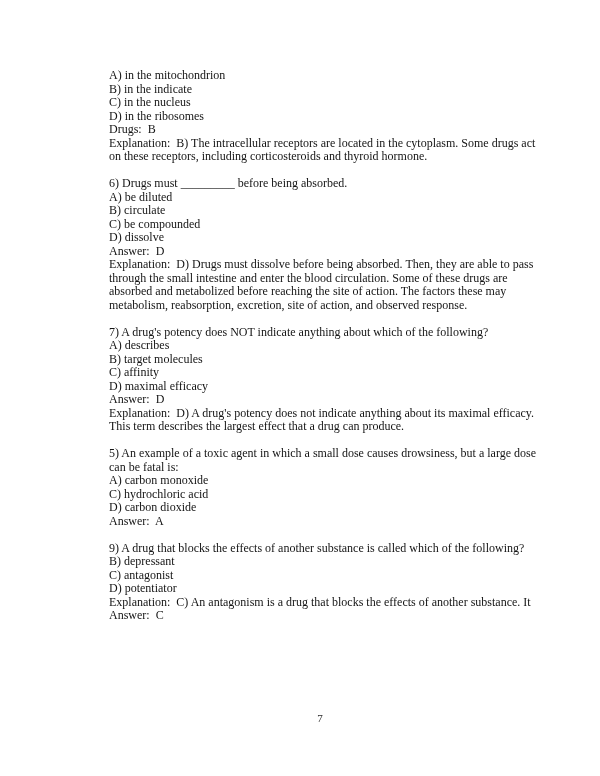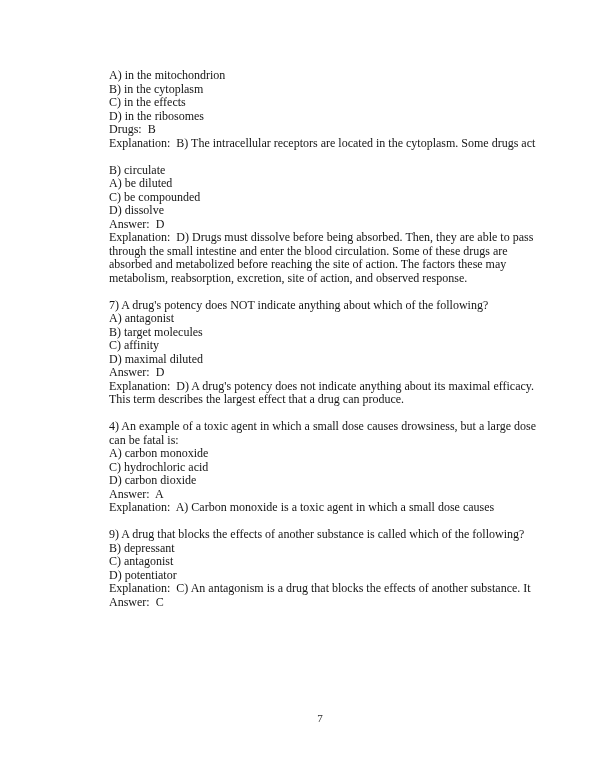--- a/index.html
+++ b/index.html
@@ -49,55 +49,56 @@
     color: #2b2b2b;
   }
 </style>
 </head>
 <body>
 
 <div class="page">
   <div class="text-content">
       <div class="block">
         <div class="line">A) in the mitochondrion</div>
-        <div class="line">B) in the cytoplasm</div>
-        <div class="line">C) in the effects</div>
+        <div class="line">B) in the indicate</div>
+        <div class="line">C) in the nucleus</div>
         <div class="line">D) in the ribosomes</div>
         <div class="line">Drugs:  B</div>
         <div class="line">Explanation:  B) The intracellular receptors are located in the cytoplasm. Some drugs act</div>
+        <div class="line">on these receptors, including corticosteroids and thyroid hormone.</div>
       </div>
       <div class="block">
+        <div class="line">6) Drugs must _________ before being absorbed.</div>
+        <div class="line">A) be diluted</div>
         <div class="line">B) circulate</div>
-        <div class="line">A) be diluted</div>
         <div class="line">C) be compounded</div>
         <div class="line">D) dissolve</div>
         <div class="line">Answer:  D</div>
         <div class="line">Explanation:  D) Drugs must dissolve before being absorbed. Then, they are able to pass</div>
         <div class="line">through the small intestine and enter the blood circulation. Some of these drugs are</div>
         <div class="line">absorbed and metabolized before reaching the site of action. The factors these may</div>
         <div class="line">metabolism, reabsorption, excretion, site of action, and observed response.</div>
       </div>
       <div class="block">
         <div class="line">7) A drug's potency does NOT indicate anything about which of the following?</div>
-        <div class="line">A) antagonist</div>
+        <div class="line">A) describes</div>
         <div class="line">B) target molecules</div>
         <div class="line">C) affinity</div>
-        <div class="line">D) maximal diluted</div>
+        <div class="line">D) maximal efficacy</div>
         <div class="line">Answer:  D</div>
         <div class="line">Explanation:  D) A drug's potency does not indicate anything about its maximal efficacy.</div>
         <div class="line">This term describes the largest effect that a drug can produce.</div>
       </div>
       <div class="block">
-        <div class="line">4) An example of a toxic agent in which a small dose causes drowsiness, but a large dose</div>
+        <div class="line">5) An example of a toxic agent in which a small dose causes drowsiness, but a large dose</div>
         <div class="line">can be fatal is:</div>
         <div class="line">A) carbon monoxide</div>
         <div class="line">C) hydrochloric acid</div>
         <div class="line">D) carbon dioxide</div>
         <div class="line">Answer:  A</div>
-        <div class="line">Explanation:  A) Carbon monoxide is a toxic agent in which a small dose causes</div>
       </div>
       <div class="block">
         <div class="line">9) A drug that blocks the effects of another substance is called which of the following?</div>
         <div class="line">B) depressant</div>
         <div class="line">C) antagonist</div>
         <div class="line">D) potentiator</div>
         <div class="line">Explanation:  C) An antagonism is a drug that blocks the effects of another substance. It</div>
         <div class="line">Answer:  C</div>
       </div>
     </div>

